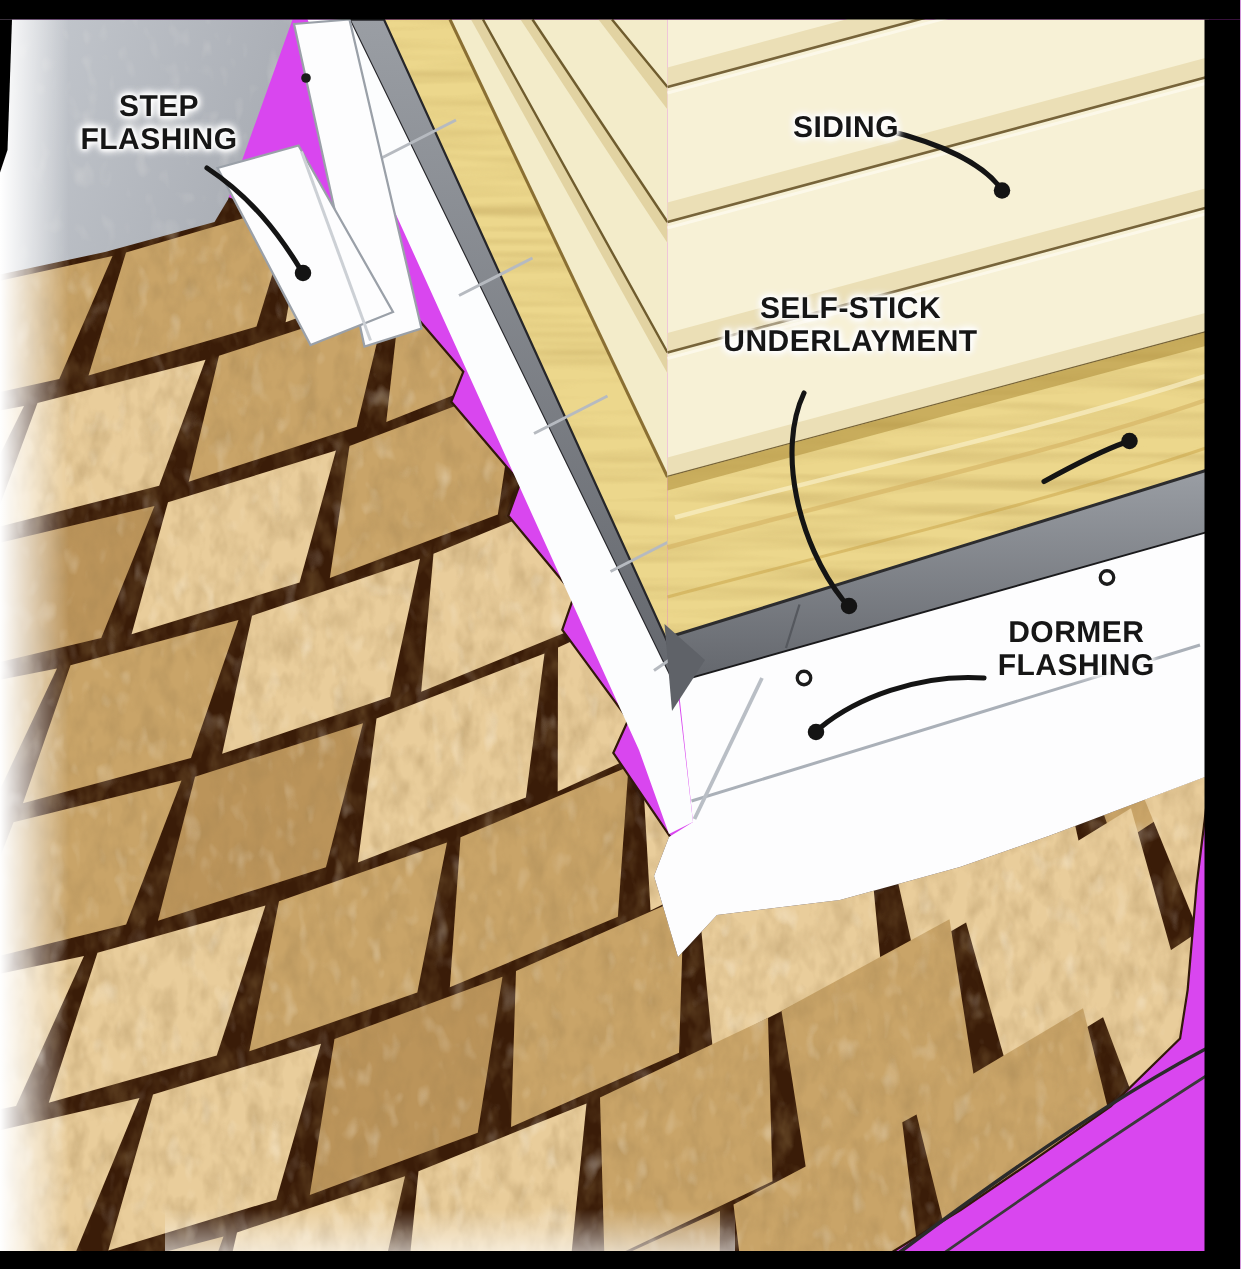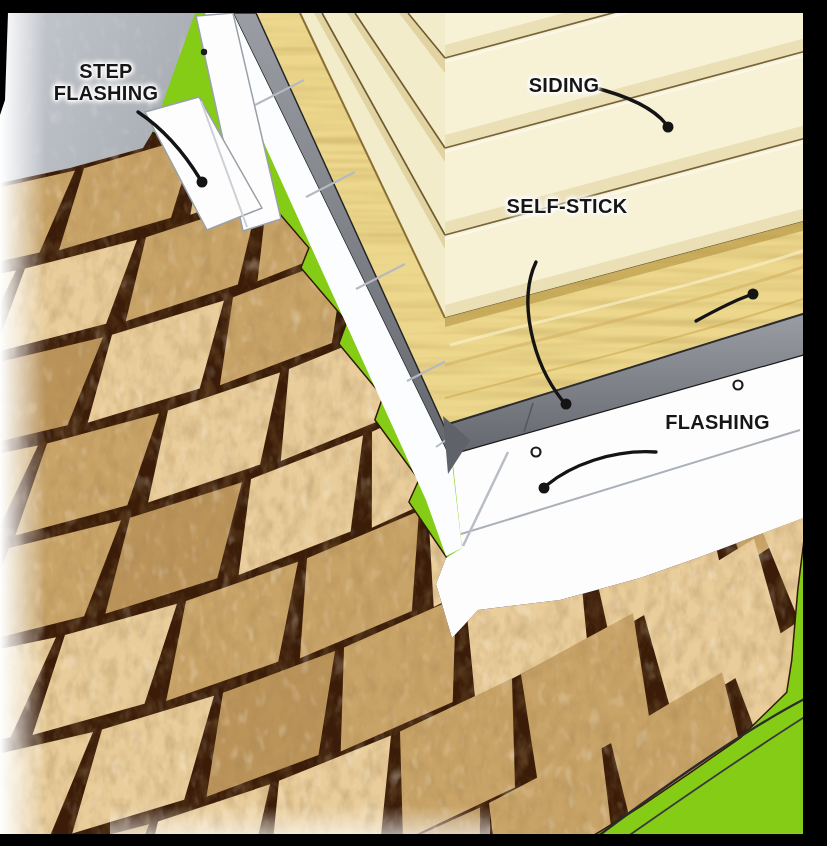--- a/index.html
+++ b/index.html
@@ -1,16 +1,16 @@
 <!DOCTYPE html>
 <html><head>
 <meta charset="utf-8">
 <style>
   html,body{margin:0;padding:0;background:#ffffff;}
-  #stage{position:relative;width:827px;height:846px;overflow:hidden;background:#84cc16;
+  #stage{position:relative;width:827px;height:846px;overflow:hidden;background:#d946ef;
          font-family:"Liberation Sans",sans-serif;}
   #scene{position:absolute;left:0;top:0;}
   .lbl{position:absolute;font-weight:700;font-size:20px;line-height:22px;color:#161616;
        text-align:center;letter-spacing:.3px;
        text-shadow:0 0 3px #fff,0 0 3px #fff,0 0 5px #fff,0 0 7px #fff,0 1px 6px #fff,0 -1px 6px #fff;}
 </style>
 </head>
 <body>
 
 <div id="stage">
@@ -235,20 +235,22 @@
     <div>STEP</div>
     <div>FLASHING</div>
   </div>
 
   <div class="lbl" style="left:508px;top:74px;width:112px;">
     <div>SIDING</div>
   </div>
 
   <div class="lbl" style="left:458px;top:195px;width:218px;">
     <div>SELF-STICK</div>
+    <div>UNDERLAYMENT</div>
   </div>
 
 
   <div class="lbl" style="left:640px;top:411px;width:155px;">
+    <div>DORMER</div>
     <div>FLASHING</div>
   </div>
 
 </div>
 
 </body></html>

